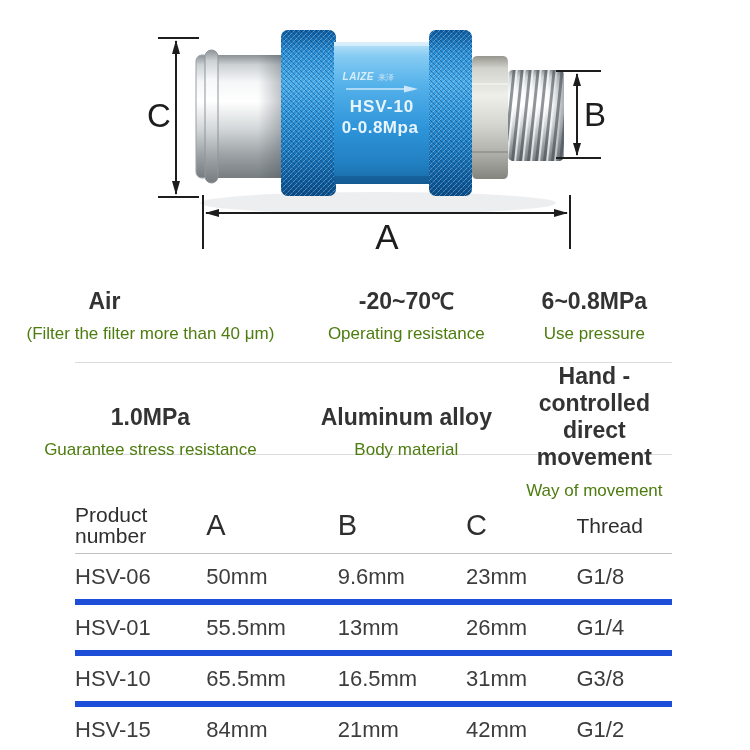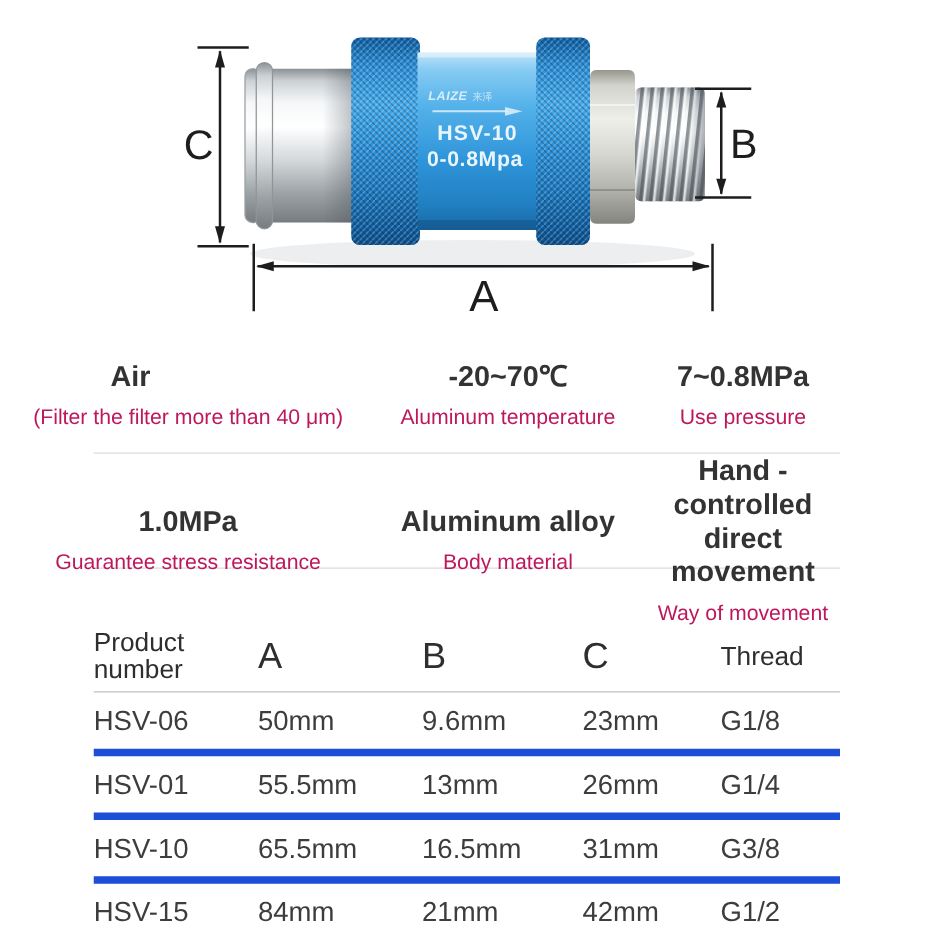--- a/index.html
+++ b/index.html
@@ -14,21 +14,21 @@
   .specs{position:absolute;top:270px;left:75px;width:597px;}
   .spec-row{display:grid;grid-template-columns:37% 37% 26%;
             height:93px;box-sizing:border-box;border-bottom:1px solid #dcdcdc;}
   .spec-row.r2{height:92px;}
   .spec-cell{display:flex;flex-direction:column;justify-content:center;
              align-items:center;text-align:center;}
   .spec-cell.c1{padding-right:70px;}
   .spec-title{font-size:23px;font-weight:bold;color:#333;line-height:1.18;}
   .spec-title.wrap{max-width:182px;}
   .spec-title.shift-air{transform:translateX(-46px);}
-  .spec-sub{font-size:17px;color:#be185d;margin-top:9px;line-height:1.15;white-space:nowrap;}
+  .spec-sub{font-size:17px;color:#4d7c0f;margin-top:9px;line-height:1.15;white-space:nowrap;}
 
   
   .size-table{position:absolute;top:497px;left:75px;width:597px;}
   .t-row{display:grid;grid-template-columns:22% 22% 21.5% 18.5% 16%;
          align-items:center;height:45px;border-bottom:6px solid #1d4ed8;}
   .t-row.t-head{height:56px;border-bottom:1px solid #c2c2c2;}
   .t-cell{font-size:22px;color:#3d3d3d;line-height:1;}
   .t-head .t-cell{font-size:21px;color:#2e2e2e;}
   .t-head .t-cell.big{font-size:29px;font-weight:400;color:#2e2e2e;}
 </style>
@@ -150,24 +150,24 @@
   </svg>
 
   <section class="specs">
     <div class="spec-row">
       <div class="spec-cell c1">
         <div class="spec-title shift-air">Air</div>
         <div class="spec-sub">(Filter the filter more than 40 μm)</div>
       </div>
       <div class="spec-cell">
         <div class="spec-title">-20~70℃</div>
-        <div class="spec-sub">Aluminum temperature</div>
-      </div>
-      <div class="spec-cell">
-        <div class="spec-title">7~0.8MPa</div>
+        <div class="spec-sub">Operating resistance</div>
+      </div>
+      <div class="spec-cell">
+        <div class="spec-title">6~0.8MPa</div>
         <div class="spec-sub">Use pressure</div>
       </div>
     </div>
     <div class="spec-row r2">
       <div class="spec-cell c1">
         <div class="spec-title">1.0MPa</div>
         <div class="spec-sub">Guarantee stress resistance</div>
       </div>
       <div class="spec-cell">
         <div class="spec-title">Aluminum alloy</div>

